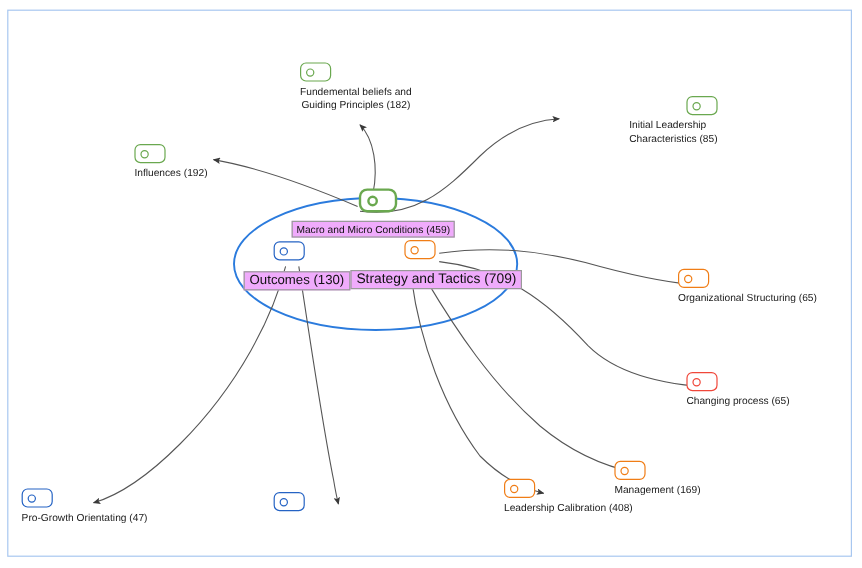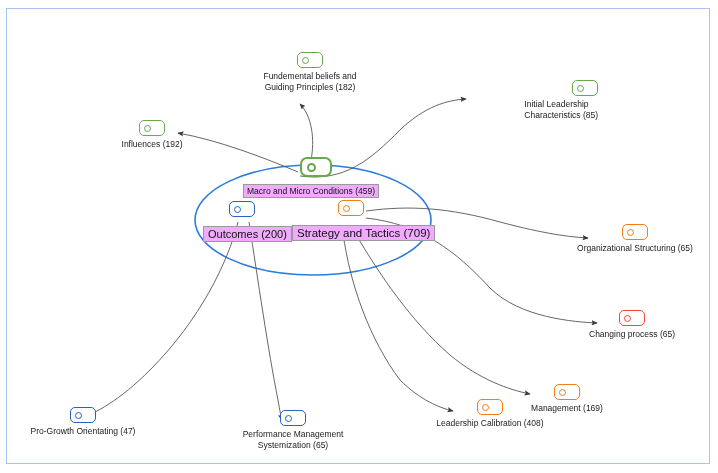--- a/index.html
+++ b/index.html
@@ -30,21 +30,21 @@
     left: 0;
     top: 0;
     width: 718px;
     height: 473px;
     pointer-events: none;
   }
   .node {
     position: absolute;
     display: flex;
     flex-direction: column;
-    align-items: center;
+    align-items: flex-start;
   }
   .chip {
     width: 26px;
     height: 16px;
     border: 1.6px solid #888;
     border-radius: 5px;
     box-sizing: border-box;
     display: flex;
     align-items: center;
     justify-content: flex-start;
@@ -175,21 +175,21 @@
         <span class="dot"></span>
       </div>
   </div>
   <div class="boxed-label" id="lbl-macro">Macro and Micro Conditions  (459)</div>
 
   <div class="node" id="n-outcomes">
     <div class="chip blue">
         <span class="dot"></span>
       </div>
   </div>
-  <div class="boxed-label" id="lbl-outcomes">Outcomes  (200)</div>
+  <div class="boxed-label" id="lbl-outcomes">Outcomes  (130)</div>
 
   <div class="node" id="n-strategy">
     <div class="chip orange">
         <span class="dot"></span>
       </div>
   </div>
   <div class="boxed-label" id="lbl-strategy">Strategy and Tactics (709)</div>
 
   <div class="node" id="n-fundamental">
     <div class="chip green">
@@ -239,22 +239,20 @@
     <div class="chip orange">
         <span class="dot"></span>
       </div>
     <div class="caption">Leadership Calibration (408)</div>
   </div>
 
   <div class="node" id="n-perfmgmt">
     <div class="chip blue">
         <span class="dot"></span>
       </div>
-    <div class="caption">Performance Management
-Systemization  (65)</div>
   </div>
 
   <div class="node" id="n-progrowth">
     <div class="chip blue">
         <span class="dot"></span>
       </div>
     <div class="caption">Pro-Growth Orientating (47)</div>
   </div>
 </div>
 

